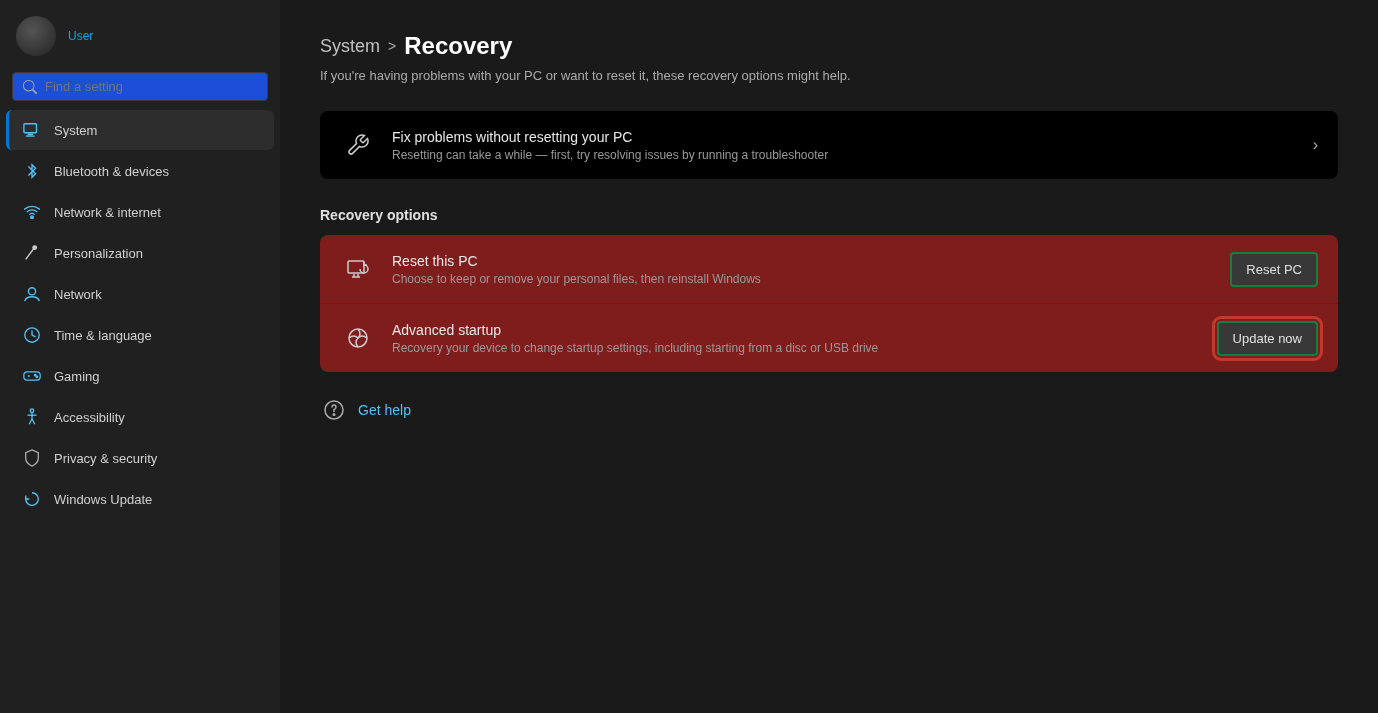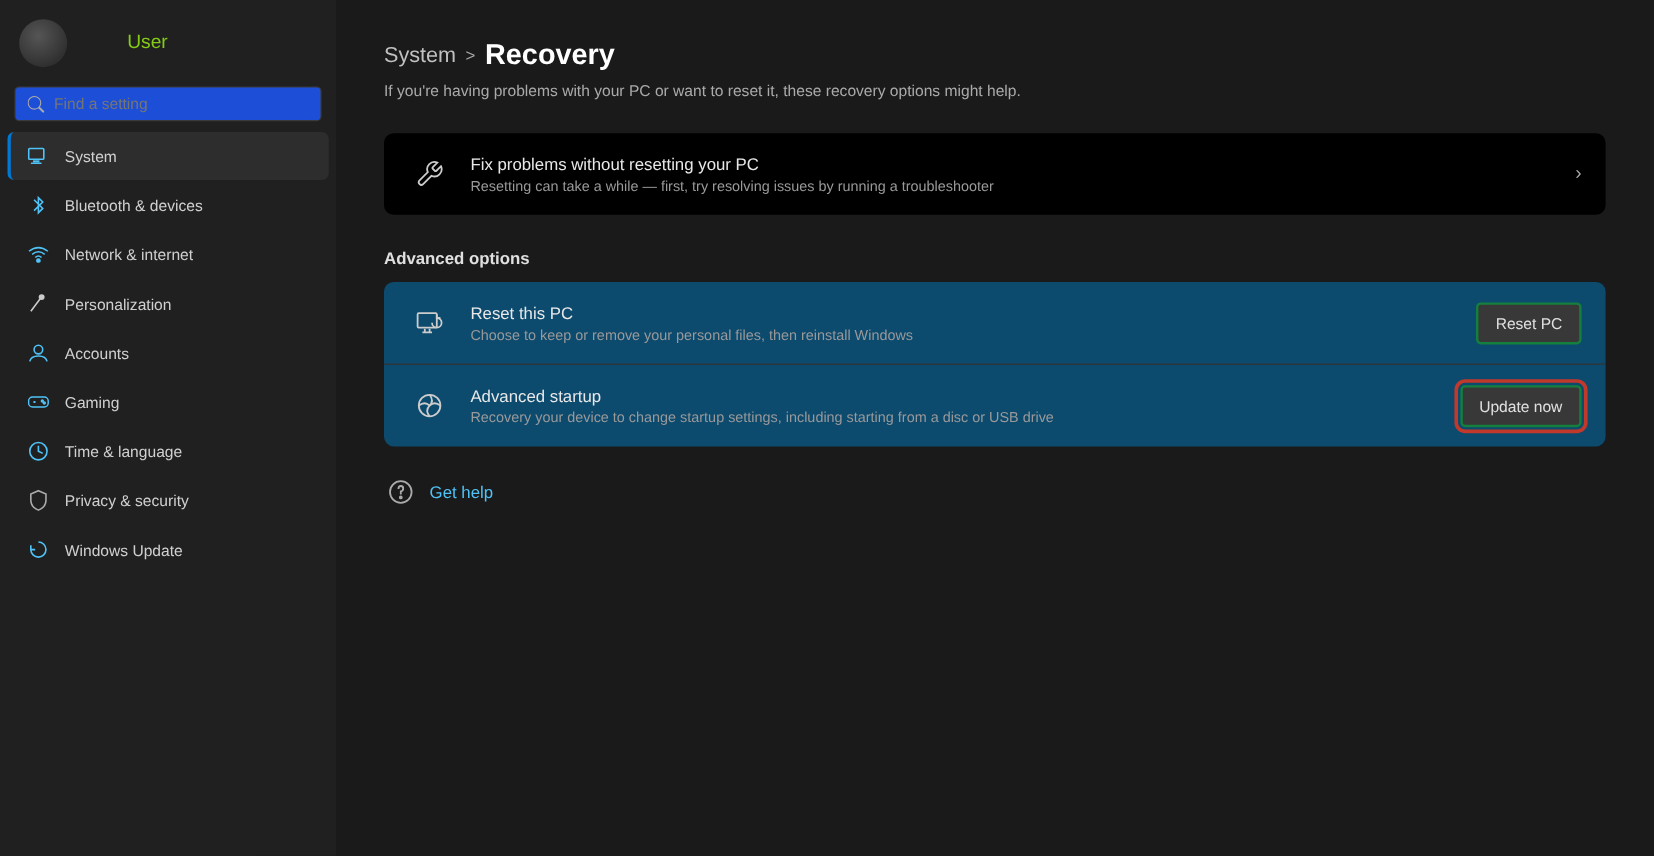--- a/index.html
+++ b/index.html
@@ -36,23 +36,22 @@
 
     .avatar {
       width: 40px;
       height: 40px;
       border-radius: 50%;
       background: radial-gradient(circle at 40% 35%, #555, #222);
       flex-shrink: 0;
     }
 
     .user-name {
-      font-size: 16px;
-      color: #84cc16;
-      margin-left: 38px;
+      font-size: 12px;
+      color: #0ea5e9;
     }
 
     .search-box {
       margin: 4px 12px 8px 12px;
       display: flex;
       align-items: center;
       background-color: #1d4ed8;
       border: 1px solid #3a3a3a;
       border-radius: 4px;
       padding: 6px 10px;
@@ -188,21 +187,21 @@
 
     
     .section-title {
       font-size: 14px;
       font-weight: 600;
       color: #e0e0e0;
       margin-bottom: 12px;
     }
 
     .options-container {
-      background-color: #0c4a6e;
+      background-color: #7f1d1d;
       border-radius: 8px;
       overflow: hidden;
       margin-bottom: 20px;
     }
 
     .option-row {
       display: flex;
       align-items: center;
       padding: 16px 20px;
       border-bottom: 1px solid #333;
@@ -342,46 +341,58 @@
     </div>
 
 
     <div class="nav-item">
       <span class="nav-icon">
         <svg width="18" height="18" viewBox="0 0 20 20" fill="none" stroke="#4fc3f7" stroke-width="1.5">
             <circle cx="10" cy="7" r="4"></circle>
             <path d="M2 18 Q3 13 10 13 Q17 13 18 18"></path>
           </svg>
       </span>
-      <span class="nav-label">Accounts</span>
+      <span class="nav-label">Network</span>
+    </div>
+
+    <div class="nav-item">
+      <span class="nav-icon">
+        <svg width="18" height="18" viewBox="0 0 20 20" fill="none" stroke="#4fc3f7" stroke-width="1.5">
+            <circle cx="10" cy="10" r="8"></circle>
+            <polyline points="10,5 10,10 14,12"></polyline>
+          </svg>
+      </span>
+      <span class="nav-label">Time &amp; language</span>
     </div>
 
     <div class="nav-item">
       <span class="nav-icon">
         <svg width="18" height="14" viewBox="0 0 22 16" fill="none" stroke="#4fc3f7" stroke-width="1.5">
             <rect x="1" y="3" width="20" height="10" rx="4"></rect>
             <line x1="7" y1="7" x2="7" y2="9"></line>
             <line x1="6" y1="8" x2="8" y2="8"></line>
             <circle cx="15" cy="7" r="1" fill="#4fc3f7"></circle>
             <circle cx="17" cy="9" r="1" fill="#4fc3f7"></circle>
           </svg>
       </span>
       <span class="nav-label">Gaming</span>
     </div>
 
     <div class="nav-item">
       <span class="nav-icon">
         <svg width="18" height="18" viewBox="0 0 20 20" fill="none" stroke="#4fc3f7" stroke-width="1.5">
-            <circle cx="10" cy="10" r="8"></circle>
-            <polyline points="10,5 10,10 14,12"></polyline>
-          </svg>
-      </span>
-      <span class="nav-label">Time &amp; language</span>
-    </div>
-
+            <circle cx="10" cy="3" r="2"></circle>
+            <line x1="10" y1="5" x2="10" y2="12"></line>
+            <line x1="5" y1="8" x2="15" y2="8"></line>
+            <line x1="10" y1="12" x2="7" y2="18"></line>
+            <line x1="10" y1="12" x2="13" y2="18"></line>
+          </svg>
+      </span>
+      <span class="nav-label">Accessibility</span>
+    </div>
 
     <div class="nav-item">
       <span class="nav-icon">
         <svg width="16" height="18" viewBox="0 0 16 20" fill="none" stroke="#aaa" stroke-width="1.5">
             <path d="M8 1 L15 4 L15 10 Q15 16 8 19 Q1 16 1 10 L1 4 Z"></path>
           </svg>
       </span>
       <span class="nav-label">Privacy &amp; security</span>
     </div>
 
@@ -413,21 +424,21 @@
         <path d="M14.7 6.3a1 1 0 0 0 0 1.4l1.6 1.6a1 1 0 0 0 1.4 0l3.77-3.77a6 6 0 0 1-7.94 7.94l-6.91 6.91a2.12 2.12 0 0 1-3-3l6.91-6.91a6 6 0 0 1 7.94-7.94l-3.76 3.76z"></path>
       </svg>
     </div>
     <div class="fix-text">
       <div class="fix-title">Fix problems without resetting your PC</div>
       <div class="fix-desc">Resetting can take a while — first, try resolving issues by running a troubleshooter</div>
     </div>
     <span class="fix-chevron">›</span>
   </div>
 
-  <div class="section-title">Advanced options</div>
+  <div class="section-title">Recovery options</div>
 
   <div class="options-container">
 
     <div class="option-row">
       <div class="option-icon">
         <svg width="24" height="24" viewBox="0 0 24 24" fill="none" stroke="#ccc" stroke-width="1.5">
           <rect x="2" y="4" width="16" height="12" rx="1"></rect>
           <line x1="8" y1="17" x2="8" y2="20"></line>
           <line x1="12" y1="17" x2="12" y2="20"></line>
           <line x1="6" y1="20" x2="14" y2="20"></line>

